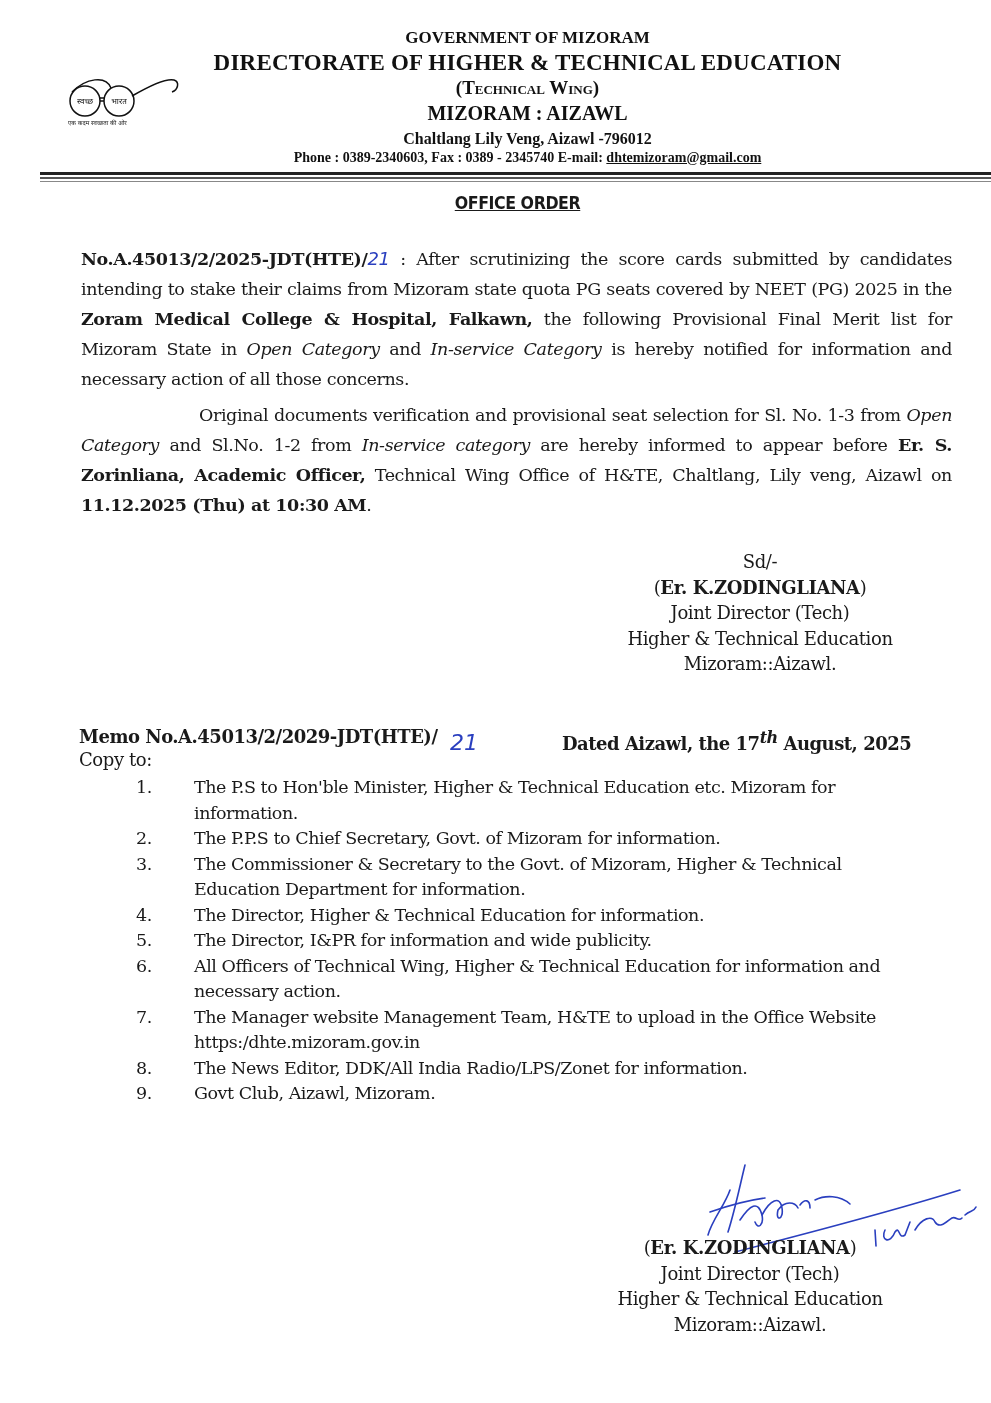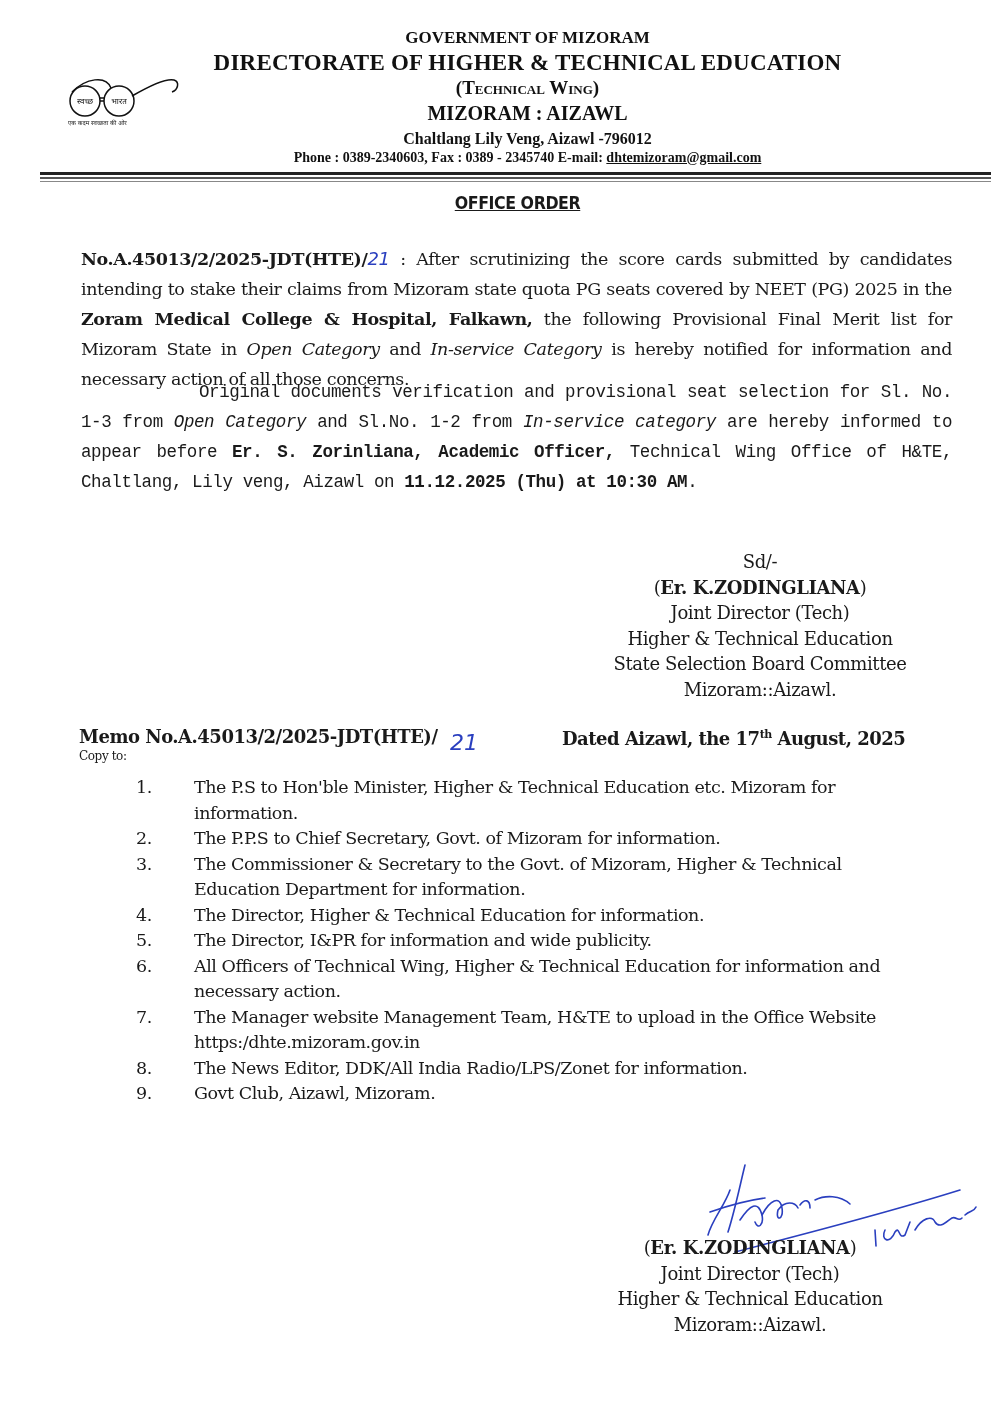--- a/index.html
+++ b/index.html
@@ -18,34 +18,34 @@
   .logo { position: absolute; left: 66px; top: 70px; width: 120px; height: 60px; }
 
   .rule1 { position: absolute; left: 40px; top: 172px; width: 951px; height: 3px; background: #222; }
   .rule2 { position: absolute; left: 40px; top: 177px; width: 951px; height: 2px; background: #555; }
   .rule3 { position: absolute; left: 40px; top: 181px; width: 951px; height: 1px; background: #888; }
 
   .title { position: absolute; top: 192px; left: 0; width: 1035px; text-align: center; font-family: "DejaVu Sans", sans-serif; font-size: 18px; font-weight: bold; text-decoration: underline; letter-spacing: -0.5px; transform: scaleX(0.88); transform-origin: center; }
 
   .para { position: absolute; left: 81px; width: 871px; font-family: "DejaVu Serif", serif; font-size: 17.5px; line-height: 30px; text-align: justify; letter-spacing: -0.4px; word-spacing: 0px; color: #1a1a1a; }
   .p1 { top: 244px; }
-  .p2 { top: 377px; text-indent: 118px; font-family: Liberation Mono, monospace; }
+  .p2 { top: 400px; text-indent: 118px; }
   .para b { font-weight: bold; }
   .para i { font-style: italic; }
   .hand { font-family: "DejaVu Sans", sans-serif; color: #2a3fbf; font-weight: normal; font-style: italic; font-size: 18px; }
 
   .sig-block { position: absolute; left: 590px; width: 340px; text-align: center; font-family: "DejaVu Serif", serif; font-size: 18px; line-height: 25.5px; letter-spacing: -0.4px; color: #1a1a1a; }
   .sig1 { top: 549px; }
   .sig1 .name, .sig2 .name { font-weight: bold; }
 
   .memo { position: absolute; top: 726px; left: 79px; font-family: "DejaVu Serif", serif; font-size: 18px; font-weight: bold; letter-spacing: -0.5px; }
   .memo-hand { position: absolute; top: 730px; left: 450px; font-family: "DejaVu Sans", sans-serif; font-size: 22px; color: #2a3fbf; font-style: italic; }
   .dated { position: absolute; top: 728px; left: 562px; font-family: "DejaVu Serif", serif; font-size: 18px; font-weight: bold; letter-spacing: -0.5px; }
-  .dated sup { font-size: 11px; }
-  .copyto { position: absolute; top: 749px; left: 79px; font-family: "DejaVu Serif", serif; font-size: 12px; letter-spacing: -0.4px; }
+  .dated sup { font-size: 16px; font-style: italic; }
+  .copyto { position: absolute; top: 749px; left: 79px; font-family: "DejaVu Serif", serif; font-size: 18px; letter-spacing: -0.4px; }
 
   .clist { position: absolute; top: 775px; left: 136px; width: 780px; margin: 0; padding: 0; list-style: none; font-family: "DejaVu Serif", serif; font-size: 17.5px; line-height: 25.5px; letter-spacing: -0.45px; color: #1a1a1a; }
   .clist li { display: flex; }
   .clist .num { width: 58px; flex: none; }
   .clist .txt { flex: 1; }
 
   .sig2 { top: 1235px; left: 580px; }
   .signature { position: absolute; left: 700px; top: 1160px; width: 290px; height: 100px; }
 </style>
 </head>
@@ -86,25 +86,24 @@
 
 <div class="para p2">
   <span>Original documents verification and provisional seat selection for Sl. No. 1-3 from </span><i>Open Category</i><span> and Sl.No. 1-2 from </span><i>In-service category</i><span> are hereby informed to appear before </span><b>Er. S. Zorinliana, Academic Officer,</b><span> Technical Wing Office of H&amp;TE, Chaltlang, Lily veng, Aizawl on </span><b>11.12.2025 (Thu) at 10:30 AM</b><span>.</span>
 </div>
 
 <div class="sig-block sig1">
   <div>Sd/-</div>
   <div><span>(</span><span class="name">Er. K.ZODINGLIANA</span><span>)</span></div>
   <div>Joint Director (Tech)</div>
   <div>Higher &amp; Technical Education</div>
-  <div>State Selection Board Committee</div>
   <div>Mizoram::Aizawl.</div>
 </div>
 
-<div class="memo">Memo No.A.45013/2/2025-JDT(HTE)/</div>
+<div class="memo">Memo No.A.45013/2/2029-JDT(HTE)/</div>
 <div class="memo-hand">21</div>
 <div class="dated"><span>Dated Aizawl, the 17</span><sup>th</sup><span> August, 2025</span></div>
 <div class="copyto">Copy to:</div>
 
 <ul class="clist" id="copy-list">
     <li>
       <span class="num">1.</span>
       <span class="txt">The P.S to Hon'ble Minister, Higher &amp; Technical Education etc. Mizoram for information.</span>
     </li>
     <li>

